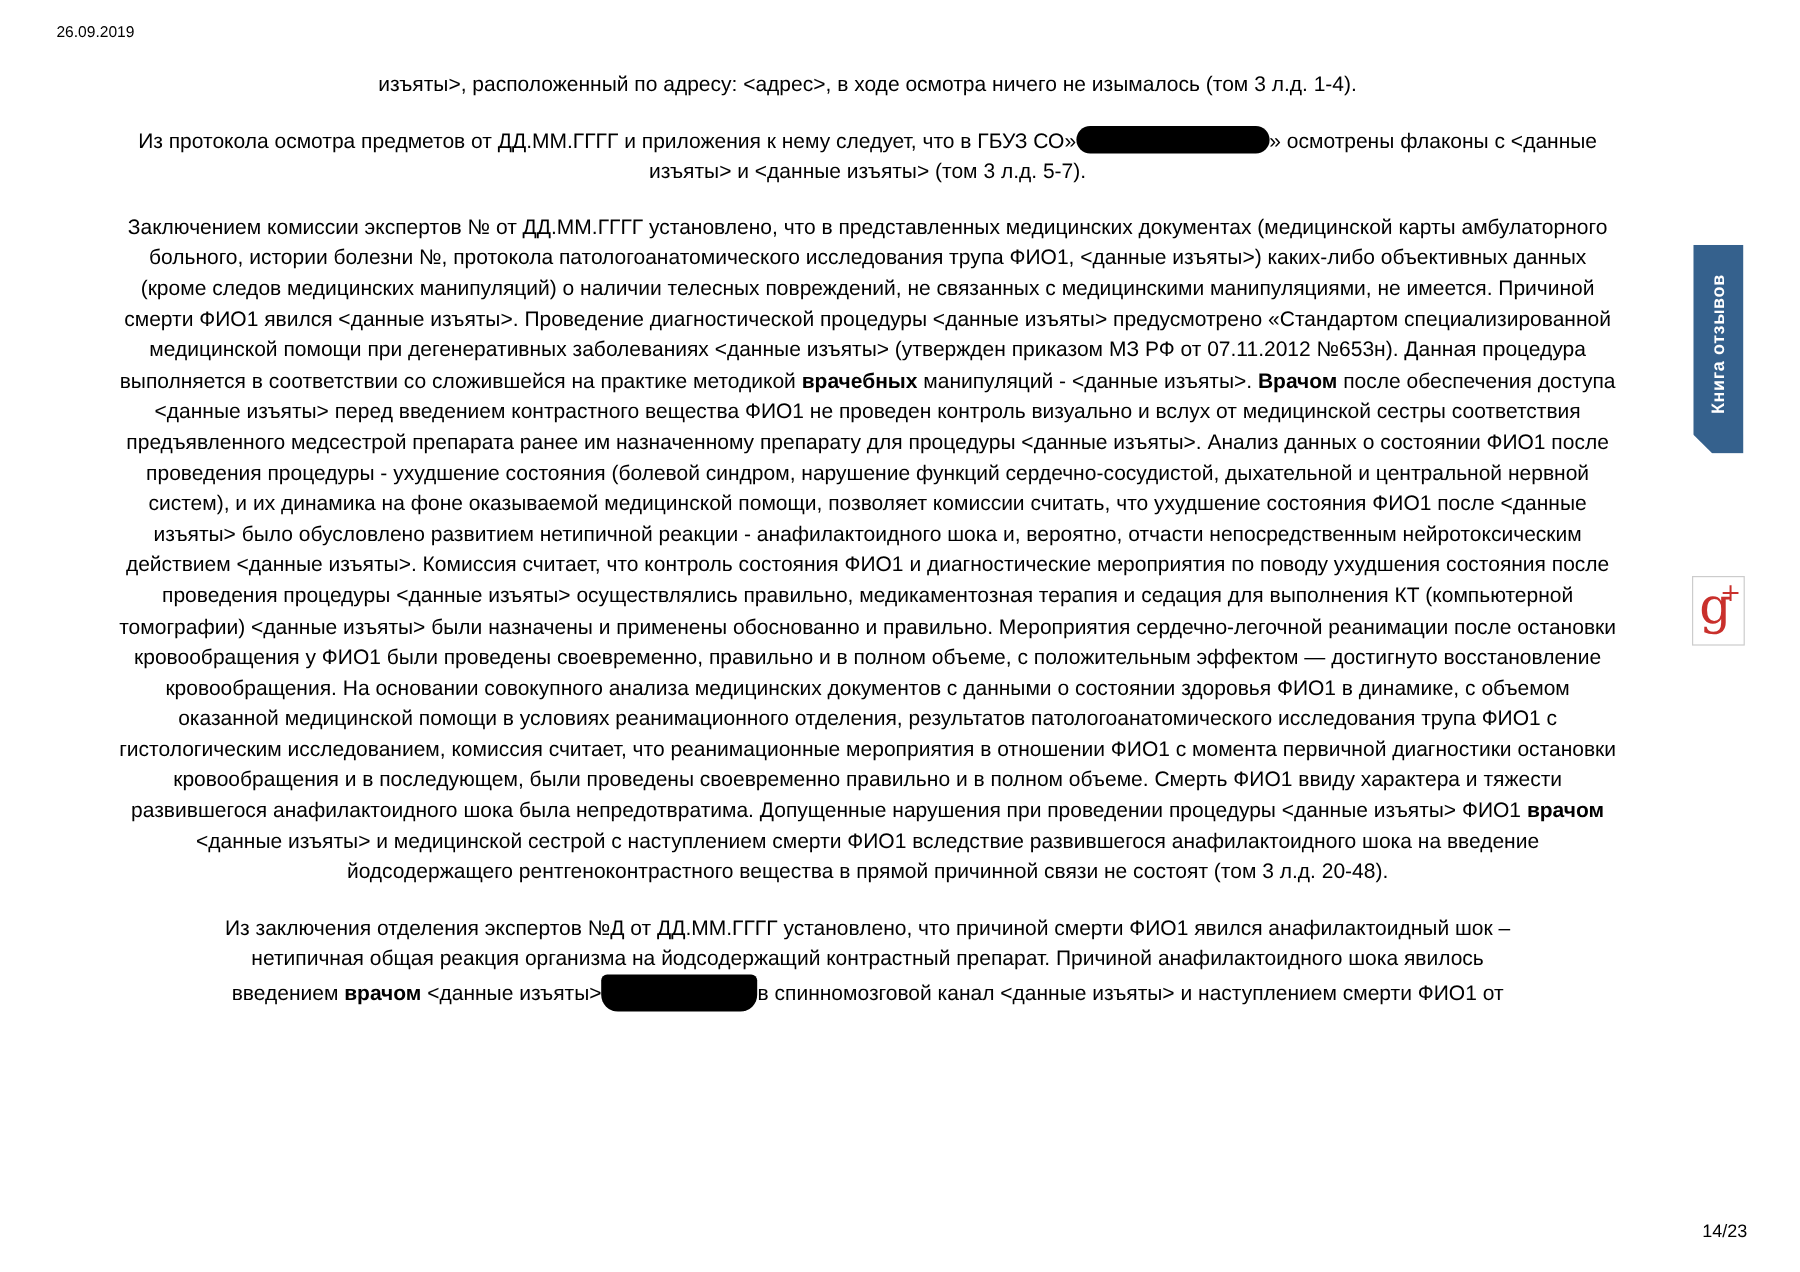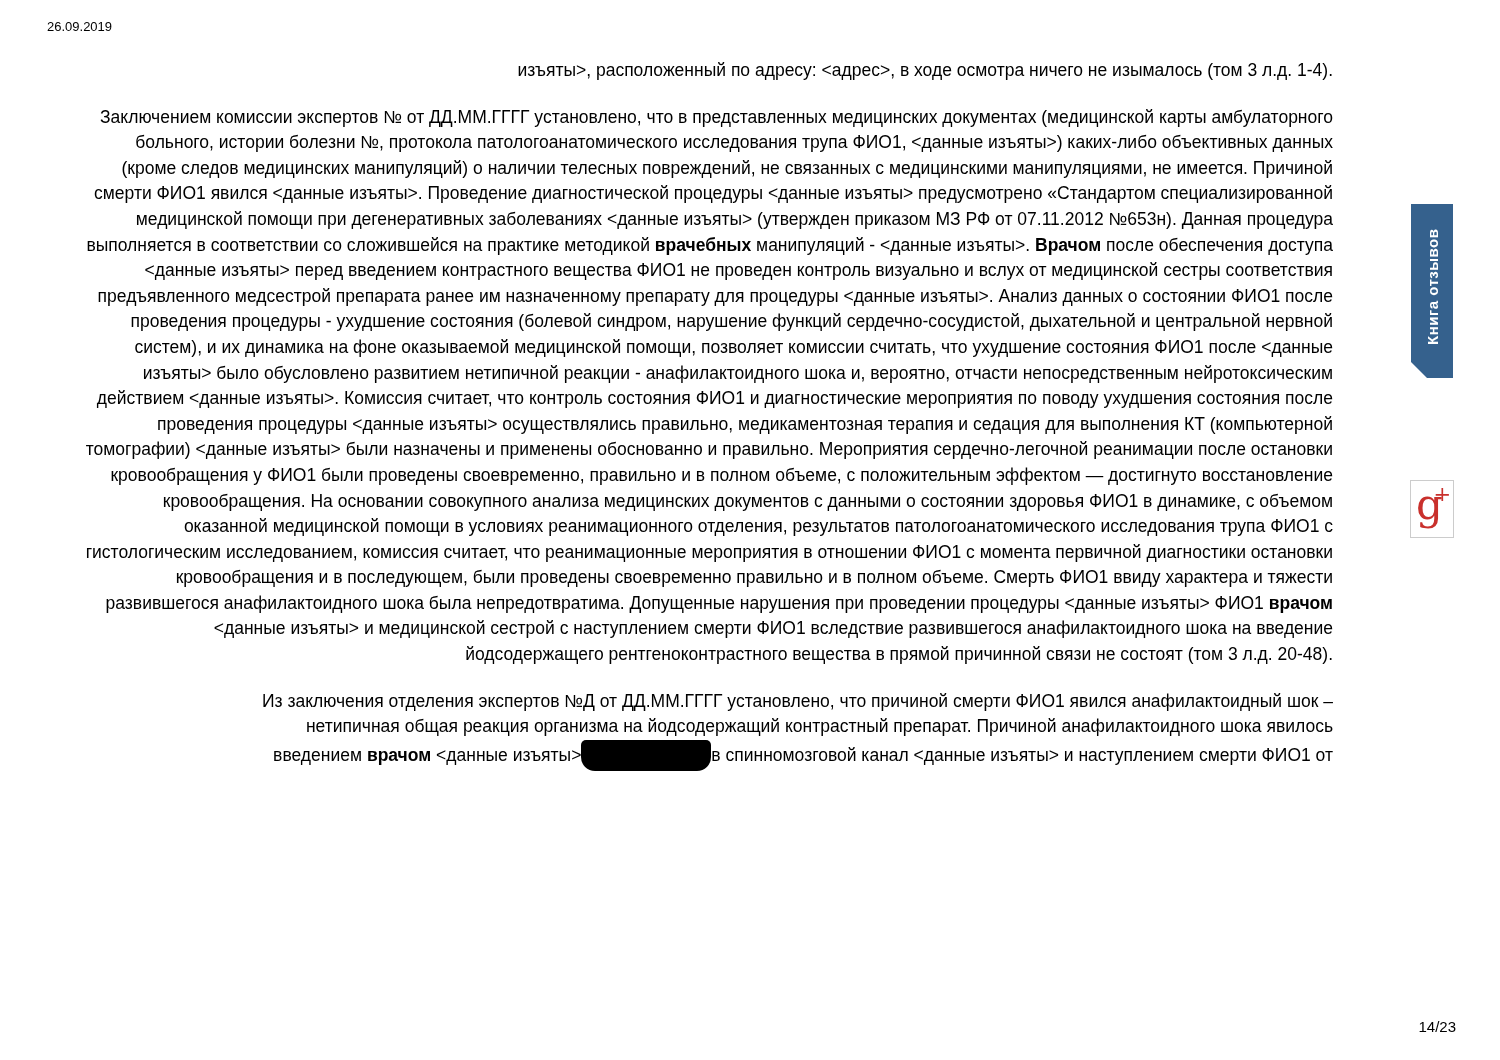--- a/index.html
+++ b/index.html
@@ -6,22 +6,22 @@
   .page{position:relative;width:1500px;height:1060px;background:#fff;overflow:hidden;
         font-family:"Liberation Sans",sans-serif;color:#000;}
 
   
   .hdr-date{position:absolute;top:19px;left:47px;font-size:13px;white-space:nowrap;}
   .hdr-title{position:absolute;top:19px;left:553px;font-size:13px;white-space:nowrap;}
   .ftr-url{position:absolute;top:1018px;left:47px;font-size:12.5px;white-space:nowrap;}
   .ftr-page{position:absolute;top:1018px;right:44px;font-size:15px;white-space:nowrap;}
 
   
-  .content{position:absolute;top:58px;left:77px;width:1256px;
-           font-size:17.5px;line-height:25.6px;text-align:right;}
+  .content{position:absolute;top:58px;left:95px;width:1256px;
+           font-size:17.5px;line-height:25.6px;text-align:center;}
   .content p{margin:0 0 21px 0;padding:0;}
   .content b{font-weight:bold;}
 
   
   .redact{display:inline-block;background:#000;border-radius:12px;vertical-align:-5px;}
   .redact.r-a{width:161px;height:23px;}
   .redact.r-b{width:600px;height:24px;margin-left:3px;}
   .redact.r-c{width:826px;height:24px;margin-right:6px;}
   .redact.r-d{width:130px;height:31px;border-radius:5px 5px 14px 14px;vertical-align:-10px;}
   .p4line{white-space:nowrap;}
@@ -49,20 +49,23 @@
 <div class="page">
 
   <div class="hdr-date">26.09.2019</div>
 
   <div class="content">
 
     <p>
       <span>изъяты&gt;, расположенный по адресу: &lt;адрес&gt;, в ходе осмотра ничего не изымалось (том 3 л.д. 1-4).</span>
     </p>
 
+    <p>
+      <span>Из протокола осмотра предметов от ДД.ММ.ГГГГ и приложения к нему следует, что в ГБУЗ СО»</span><span class="redact r-a"></span><span>» осмотрены флаконы с &lt;данные изъяты&gt; и &lt;данные изъяты&gt; (том 3 л.д. 5-7).</span>
+    </p>
 
     <p>
       <span>Заключением комиссии экспертов № от ДД.ММ.ГГГГ установлено, что в представленных медицинских документах (медицинской карты амбулаторного больного, истории болезни №, протокола патологоанатомического исследования трупа ФИО1, &lt;данные изъяты&gt;) каких-либо объективных данных (кроме следов медицинских манипуляций) о наличии телесных повреждений, не связанных с медицинскими манипуляциями, не имеется. Причиной смерти ФИО1 явился &lt;данные изъяты&gt;. Проведение диагностической процедуры &lt;данные изъяты&gt; предусмотрено «Стандартом специализированной медицинской помощи при дегенеративных заболеваниях &lt;данные изъяты&gt; (утвержден приказом МЗ РФ от 07.11.2012 №653н). Данная процедура выполняется в соответствии со сложившейся на практике методикой </span><b>врачебных</b><span> манипуляций - &lt;данные изъяты&gt;. </span><b>Врачом</b><span> после обеспечения доступа &lt;данные изъяты&gt; перед введением контрастного вещества ФИО1 не проведен контроль визуально и вслух от медицинской сестры соответствия предъявленного медсестрой препарата ранее им назначенному препарату для процедуры &lt;данные изъяты&gt;. Анализ данных о состоянии ФИО1 после проведения процедуры - ухудшение состояния (болевой синдром, нарушение функций сердечно-сосудистой, дыхательной и центральной нервной систем), и их динамика на фоне оказываемой медицинской помощи, позволяет комиссии считать, что ухудшение состояния ФИО1 после &lt;данные изъяты&gt; было обусловлено развитием нетипичной реакции - анафилактоидного шока и, вероятно, отчасти непосредственным нейротоксическим действием &lt;данные изъяты&gt;. Комиссия считает, что контроль состояния ФИО1 и диагностические мероприятия по поводу ухудшения состояния после проведения процедуры &lt;данные изъяты&gt; осуществлялись правильно, медикаментозная терапия и седация для выполнения КТ (компьютерной томографии) &lt;данные изъяты&gt; были назначены и применены обоснованно и правильно. Мероприятия сердечно-легочной реанимации после остановки кровообращения у ФИО1 были проведены своевременно, правильно и в полном объеме, с положительным эффектом — достигнуто восстановление кровообращения. На основании совокупного анализа медицинских документов с данными о состоянии здоровья ФИО1 в динамике, с объемом оказанной медицинской помощи в условиях реанимационного отделения, результатов патологоанатомического исследования трупа ФИО1 с гистологическим исследованием, комиссия считает, что реанимационные мероприятия в отношении ФИО1 с момента первичной диагностики остановки кровообращения и в последующем, были проведены своевременно правильно и в полном объеме. Смерть ФИО1 ввиду характера и тяжести развившегося анафилактоидного шока была непредотвратима. Допущенные нарушения при проведении процедуры &lt;данные изъяты&gt; ФИО1 </span><b>врачом</b><span> &lt;данные изъяты&gt; и медицинской сестрой с наступлением смерти ФИО1 вследствие развившегося анафилактоидного шока на введение йодсодержащего рентгеноконтрастного вещества в прямой причинной связи не состоят (том 3 л.д. 20-48).</span>
     </p>
 
     <div>
       <div class="p4line">
         <span>Из заключения отделения экспертов №Д от ДД.ММ.ГГГГ установлено, что причиной смерти ФИО1 явился анафилактоидный шок –</span>
       </div>
       <div class="p4line">

